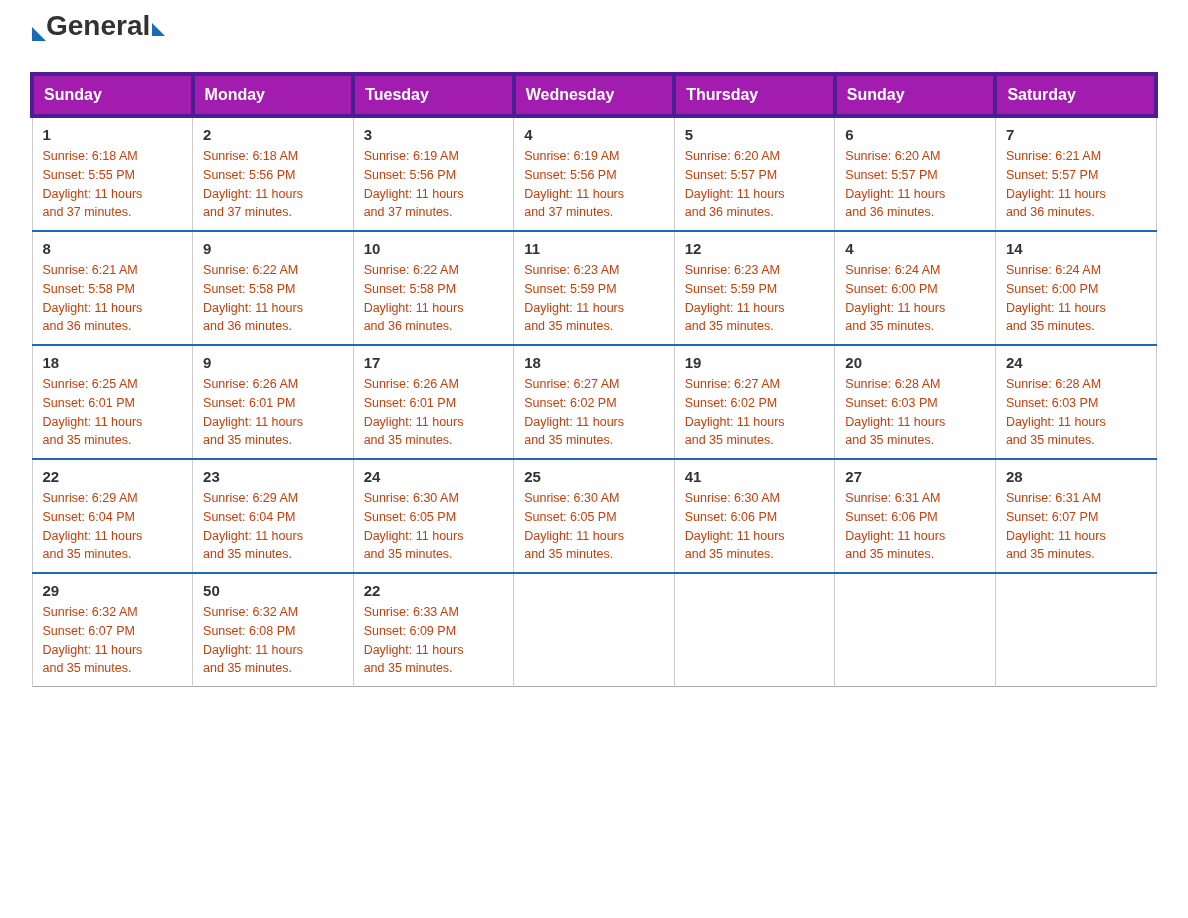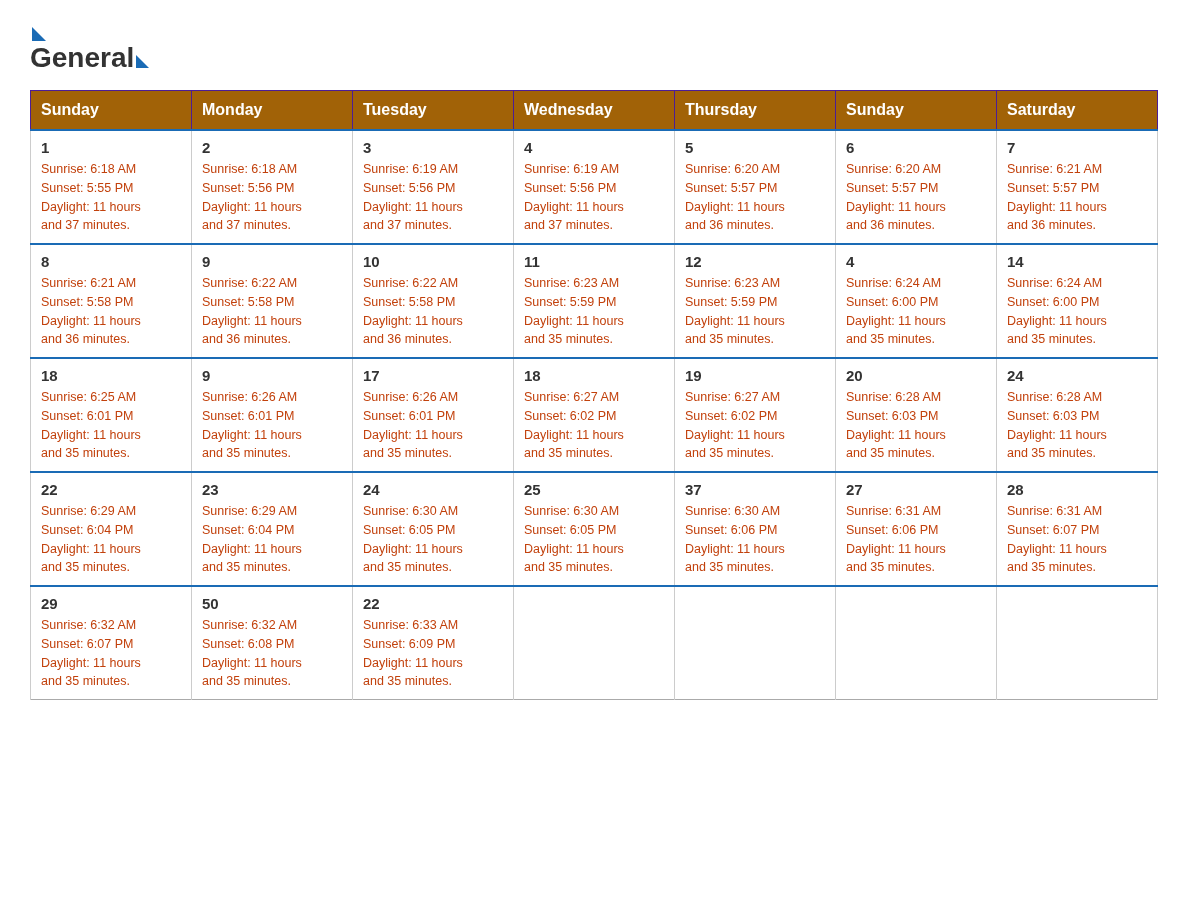--- a/index.html
+++ b/index.html
@@ -11,21 +11,21 @@
       padding: 20px 30px;
     }
     .header {
       display: flex;
       justify-content: space-between;
       align-items: flex-start;
       margin-bottom: 20px;
     }
     .logo {
       display: flex;
-      flex-direction: column;
+      flex-direction: row;
       align-items: flex-start;
     }
     .logo-text {
       display: flex;
       align-items: center;
       font-size: 28px;
       font-weight: bold;
       color: #333;
     }
     .logo-general { color: #333; }
@@ -58,27 +58,27 @@
       font-size: 20px;
       color: #555;
       margin-top: 4px;
     }
     .calendar-table {
       width: 100%;
       border-collapse: collapse;
       border: 1px solid #aaa;
     }
     .calendar-table th {
-      background-color: #a16207;
+      background-color: #a21caf;
       color: #fff;
       font-size: 16px;
       font-weight: bold;
       padding: 10px 10px;
       text-align: left;
-      border: 1px solid #4c1d95;
+      border: 4px solid #4c1d95;
     }
     .calendar-table td {
       vertical-align: top;
       padding: 8px 10px;
       border: 1px solid #ccc;
       font-size: 13px;
       color: #333;
       width: calc(100% / 7);
       min-height: 100px;
     }
@@ -245,21 +245,21 @@
         </td>
         <td>
           <span class="day-number">24</span>
           <div class="day-info">Sunrise: 6:30 AM<br>Sunset: 6:05 PM<br>Daylight: 11 hours<br>and 35 minutes.</div>
         </td>
         <td>
           <span class="day-number">25</span>
           <div class="day-info">Sunrise: 6:30 AM<br>Sunset: 6:05 PM<br>Daylight: 11 hours<br>and 35 minutes.</div>
         </td>
         <td>
-          <span class="day-number">37</span>
+          <span class="day-number">41</span>
           <div class="day-info">Sunrise: 6:30 AM<br>Sunset: 6:06 PM<br>Daylight: 11 hours<br>and 35 minutes.</div>
         </td>
         <td>
           <span class="day-number">27</span>
           <div class="day-info">Sunrise: 6:31 AM<br>Sunset: 6:06 PM<br>Daylight: 11 hours<br>and 35 minutes.</div>
         </td>
         <td>
           <span class="day-number">28</span>
           <div class="day-info">Sunrise: 6:31 AM<br>Sunset: 6:07 PM<br>Daylight: 11 hours<br>and 35 minutes.</div>
         </td>

